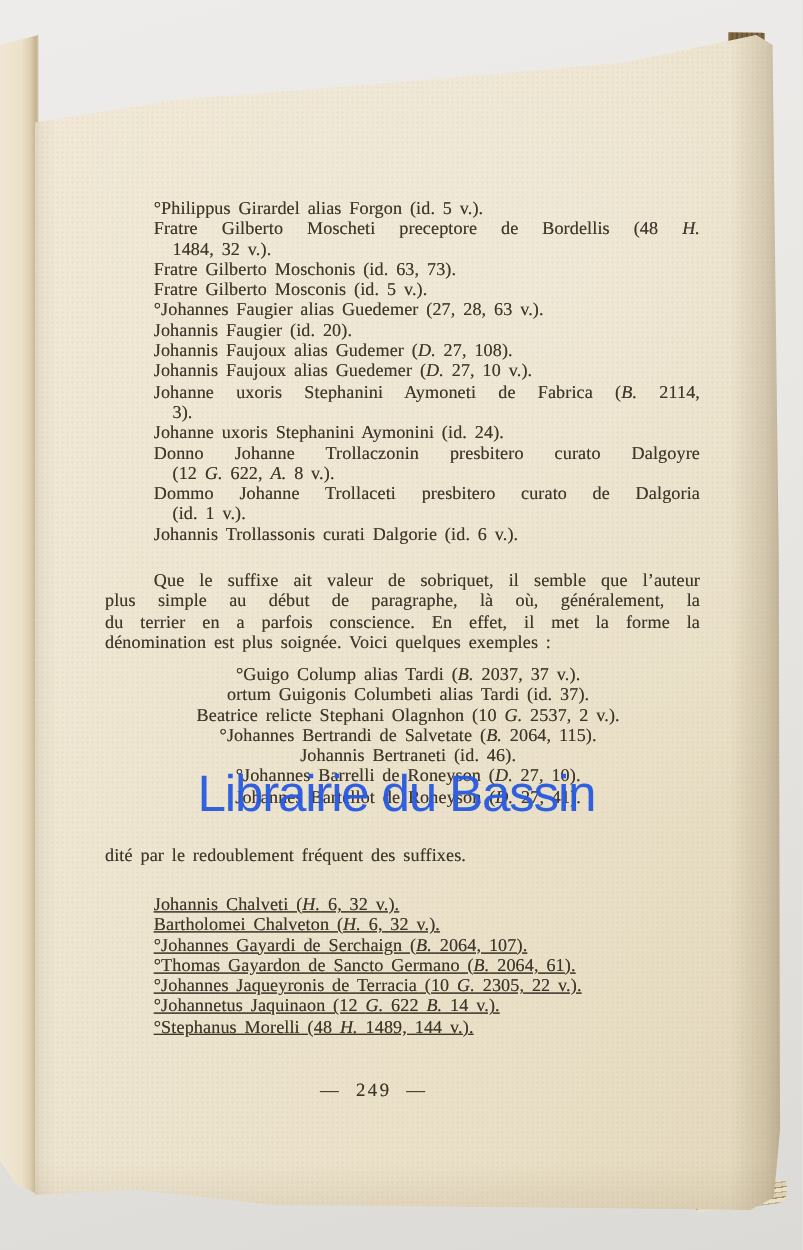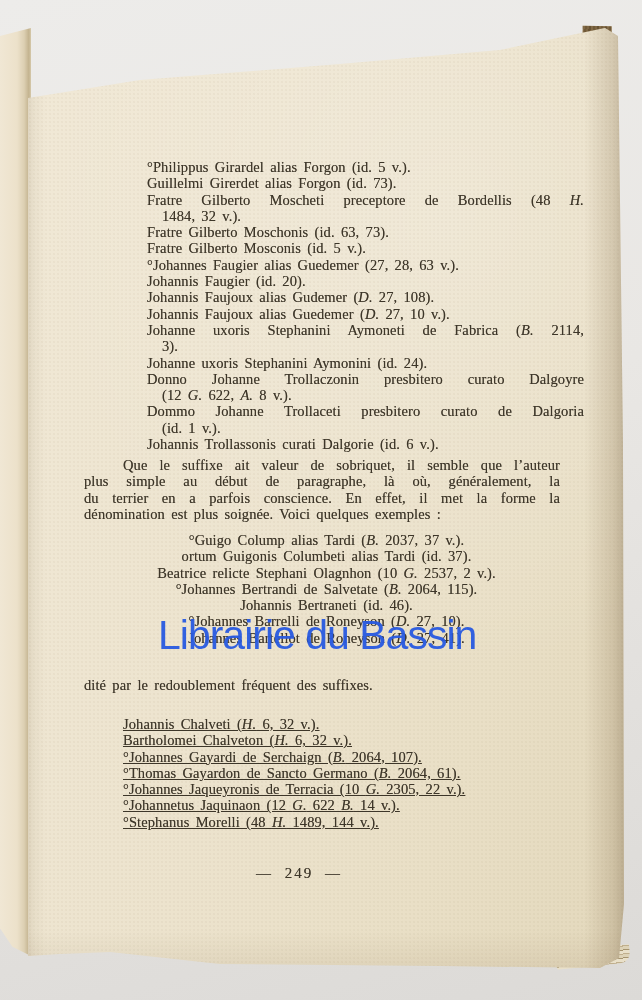--- a/index.html
+++ b/index.html
@@ -35,21 +35,21 @@
   .page .grain{position:absolute;inset:0;
         background-image:radial-gradient(rgba(125,105,65,.05) 1px,rgba(0,0,0,0) 1px);
         background-size:4px 4px;}
   .page .deckle-blend{position:absolute;right:0;top:0;width:42px;height:100%;
         background:linear-gradient(90deg,rgba(0,0,0,0),rgba(140,118,85,.25) 70%,rgba(120,100,70,.4));}
 
   
   .text-col{position:absolute;font-size:14.5px;line-height:16.3px;color:#3d3629;
             word-spacing:2.5px;letter-spacing:.1px;
             text-shadow:0 0 .5px rgba(61,54,41,.6);}
-  .b0{top:135px;left:103px;width:437px;margin-left:24px;}
+  .b0{top:135px;left:103px;width:437px;}
   .b1{top:433px;left:64px;width:476px;}
   .b2{top:508px;left:88px;width:437px;text-align:center;}
   .b3{top:653px;left:64px;width:476px;}
   .b4{top:692px;left:103px;width:437px;text-decoration:underline;}
   .line{white-space:nowrap;}
   .line.cont{margin-left:15px;}
   .line.wide{white-space:normal;word-spacing:0;text-align:justify;text-align-last:justify;}
   .pline{white-space:nowrap;}
   .pline.just{white-space:normal;word-spacing:0;text-align:justify;text-align-last:justify;}
   .pline.first{text-indent:39px;}
@@ -69,21 +69,20 @@
   <div class="sliver"></div>
   <div class="stack"></div>
   <div class="stack-corner"></div>
 
   <div class="page">
     <div class="gutter"></div>
     <div class="grain"></div>
 
     <div class="text-col b0" style="color: rgb(61, 54, 41);">
         <div class="line">°Philippus Girardel alias Forgon (id. 5 v.).</div>
-        <div class="line">Guillelmi Girerdet alias Forgon (id. 73).</div>
         <div class="line wide">Fratre Gilberto Moscheti preceptore de Bordellis (48 <i>H.</i></div>
         <div class="line cont">1484, 32 v.).</div>
         <div class="line">Fratre Gilberto Moschonis (id. 63, 73).</div>
         <div class="line">Fratre Gilberto Mosconis (id. 5 v.).</div>
         <div class="line">°Johannes Faugier alias Guedemer (27, 28, 63 v.).</div>
         <div class="line">Johannis Faugier (id. 20).</div>
         <div class="line">Johannis Faujoux alias Gudemer (<i>D.</i> 27, 108).</div>
         <div class="line">Johannis Faujoux alias Guedemer (<i>D.</i> 27, 10 v.).</div>
         <div class="line wide">Johanne uxoris Stephanini Aymoneti de Fabrica (<i>B.</i> 2114,</div>
         <div class="line cont">3).</div>

